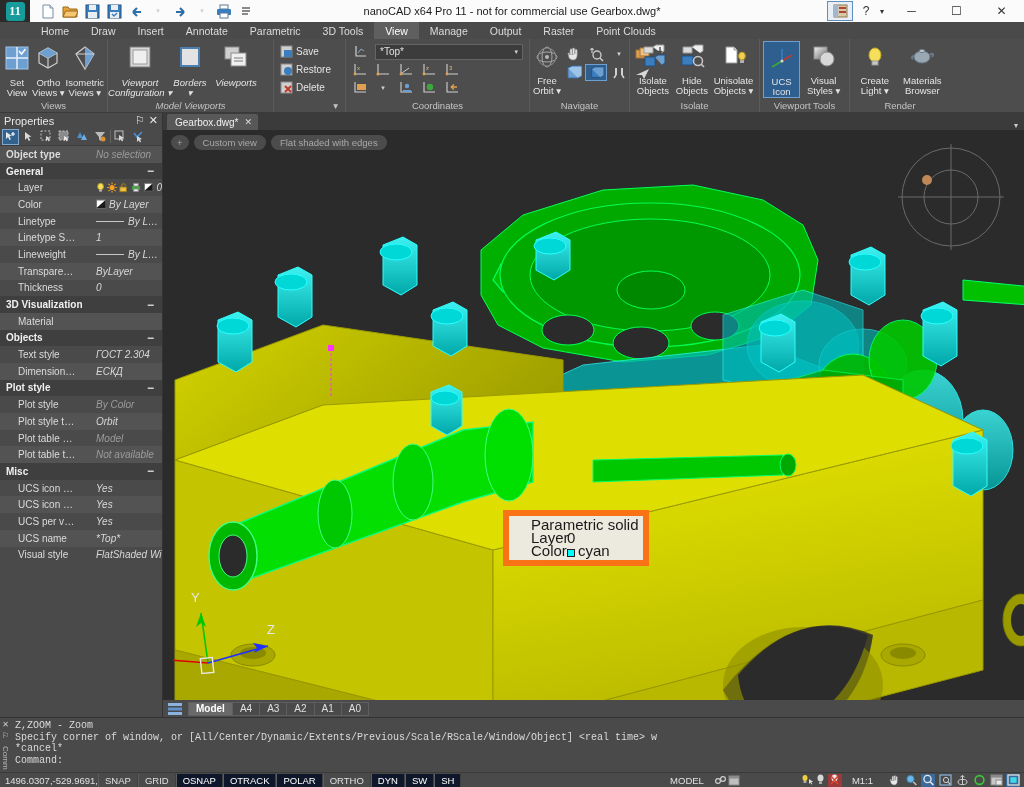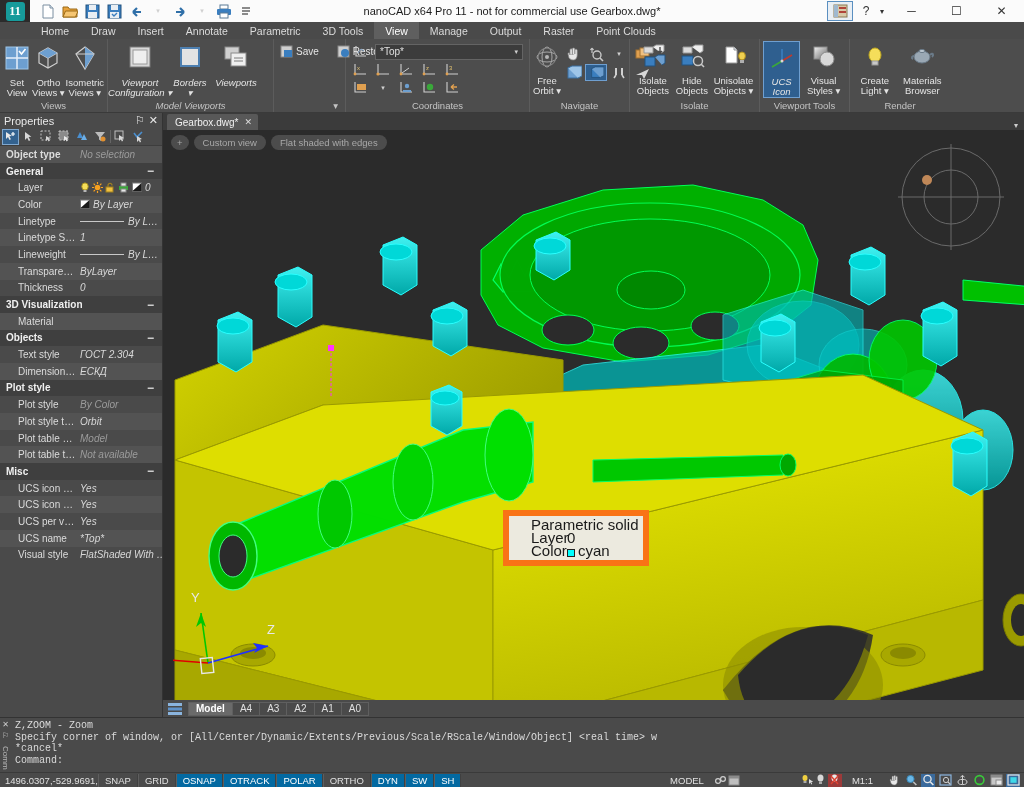--- a/index.html
+++ b/index.html
@@ -76,23 +76,23 @@
     width: 36px; display: flex; flex-direction: column; align-items: center;
     padding-top: 3px; cursor: default;
   }
   .bigbtn.w52 { width: 52px; }
   .bigbtn.w46 { width: 46px; }
   .bigbtn.w58 { width: 58px; }
   .bigbtn .lbl {
     font-size: 9.5px; color: #e4e4e4; text-align: center; line-height: 10px;
     margin-top: 2px; white-space: nowrap;
   }
-  .bigbtn.active { background: #2f5f8f; border: 1px solid #6f9fd0; font-style: italic; }
+  .bigbtn.active { background: #2f5f8f; border: 1px solid #6f9fd0; }
   .ico { display: block; }
-  .smallrow { display: flex; flex-direction: row; gap: 12px; padding-top: 2px; }
+  .smallrow { display: flex; flex-direction: column; gap: 1px; padding-top: 2px; }
   .smallbtn {
     display: flex; align-items: center; gap: 3px; font-size: 10px;
     color: #e4e4e4; height: 17px; padding: 0 3px; white-space: nowrap;
   }
   .gridicons { display: grid; grid-template-columns: repeat(5, 22px); gap: 1px; }
   .gi { width: 22px; height: 17px; display: flex; align-items: center; justify-content: center; }
   .combo {
     width: 148px; height: 16px; background: #3c3c3c; border: 1px solid #646464;
     color: #e0e0e0; font-size: 10px; display: flex; align-items: center;
     padding: 0 4px; justify-content: space-between;
@@ -110,21 +110,21 @@
     font-size: 11px; color: #e8e8e8; padding-left: 4px;
   }
   .props-head .hbtns { margin-left: auto; display: flex; gap: 4px; padding-right: 4px; }
   .props-toolbar {
     height: 18px; background: #4a4a4a; display: flex; align-items: center;
     gap: 1px; padding: 0 2px; border-bottom: 1px solid #3d3d3d;
   }
   .pt { width: 17px; height: 16px; display:flex; align-items:center; justify-content:center; }
   .pt.sel { background: #33628f; border: 1px solid #80a8cf; }
   .props-list { flex: 1; overflow: hidden; }
-  .prow { display: flex; height: 16.7px; align-items: center; font-size: 10px; }
+  .prow { display: flex; height: 16.7px; align-items: center; font-size: 10px; gap: 16px; }
   .prow .k { width: 76px; padding-left: 18px; color: #dcdcdc; white-space: nowrap;
       overflow: hidden; text-overflow: ellipsis; }
   .prow .v { flex: 1; color: #d8d8d8; padding-left: 4px; white-space: nowrap;
       overflow: hidden; display: flex; align-items: center; gap: 2px; font-style: italic; }
   .prow .v.dim { color: #9c9c9c; }
   .prow.alt { background: #535353; }
   .prow.plain { background: #4a4a4a; }
   .ghead {
     display: flex; align-items: center; height: 16.7px; background: #3f3f3f;
     font-size: 10px; font-weight: bold; color: #f0f0f0; padding-left: 6px;
@@ -204,21 +204,21 @@
     position: absolute; left: 0; right: 0; bottom: 0; height: 15px;
     background: #4a4a4a; display: flex; align-items: center; font-size: 9.5px;
     color: #e0e0e0; border-top: 1px solid #3a3a3a;
   }
   .coords { padding: 0 5px; white-space: nowrap; overflow: hidden; width: 98px; }
   .sbtn {
     padding: 0 6px; height: 13px; display: flex; align-items: center;
     border-left: 1px solid #5e5e5e; border-right: 1px solid #404040;
     white-space: nowrap;
   }
-  .sbtn.on { background: #0369a1; color: #fff; }
+  .sbtn.on { background: #0f172a; color: #fff; }
   .sb-spacer { flex: 1; }
   .sb-icons { display: flex; align-items: center; gap: 3px; padding: 0 4px; }
   .sbi { width: 14px; height: 13px; display: flex; align-items: center; justify-content: center; }
   .sbi.sel { background: #3a6a9c; }
   .sbi.red { background: #9c3a3a; }
   .scale-lbl { padding: 0 10px; }
 </style>
 </head>
 <body>
 

